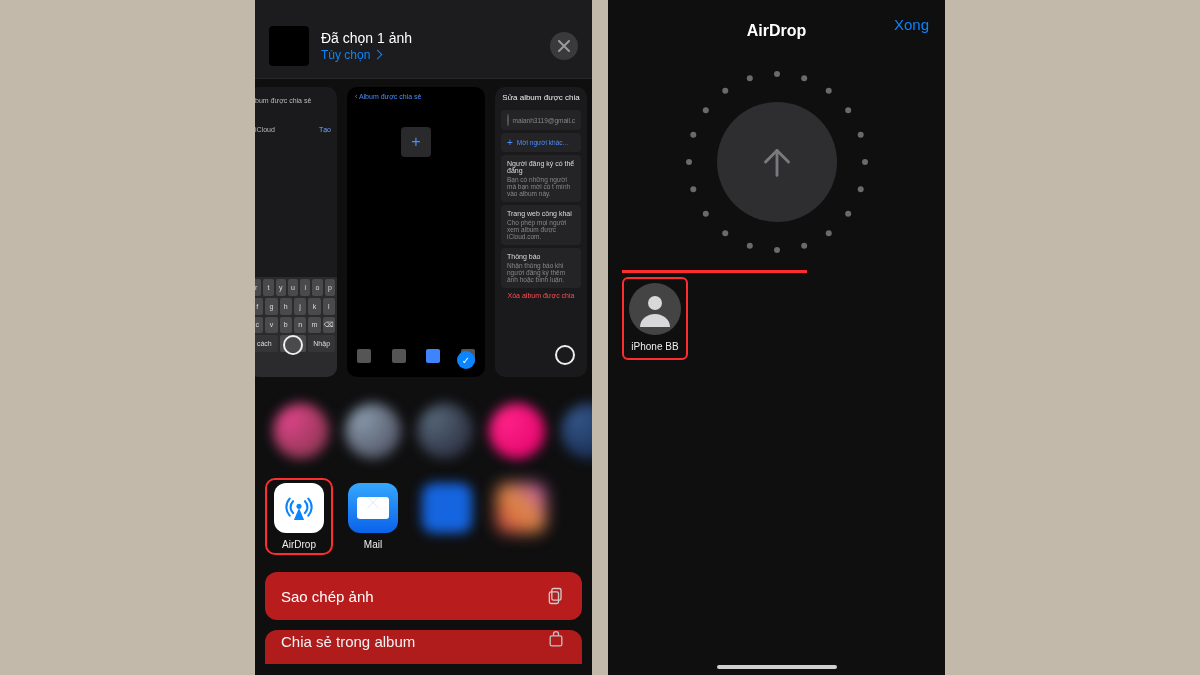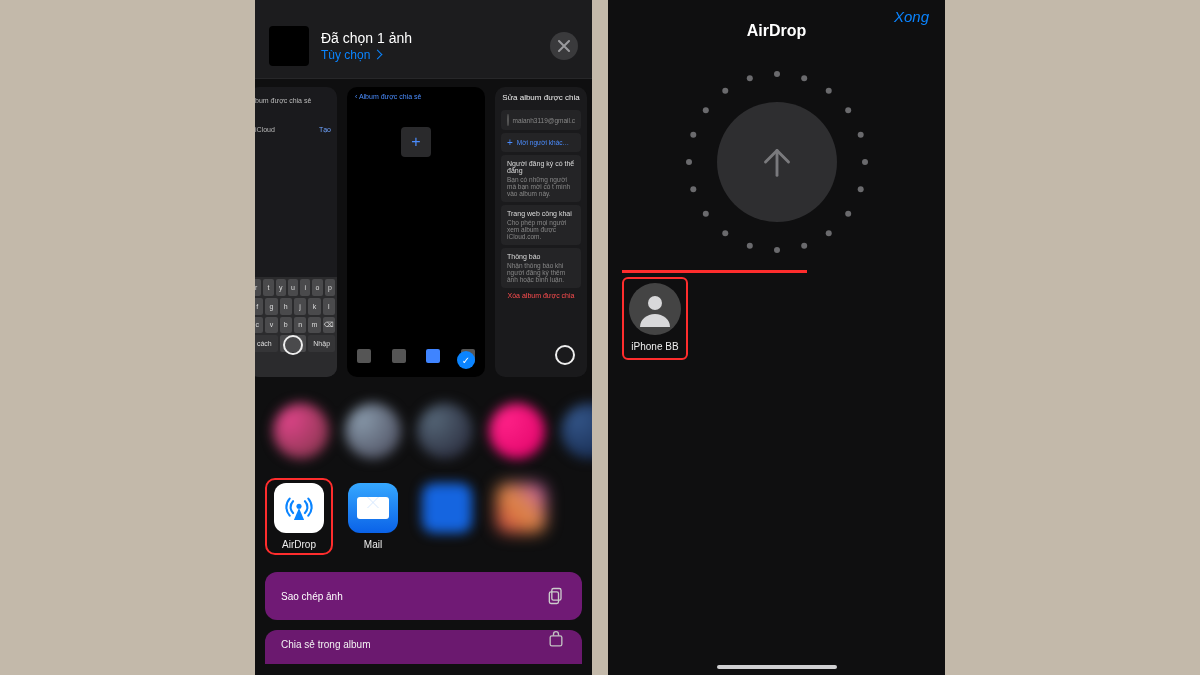--- a/index.html
+++ b/index.html
@@ -64,28 +64,28 @@
   .airdrop-icon-svg { width: 34px; height: 34px; }
   .app-item.messages .app-icon { background: linear-gradient(180deg,#5cf765,#05b80f); }
   .msg-bubble { width: 28px; height: 24px; background: #fff; border-radius: 50%/55% 55% 45% 45%; position: relative; }
   .app-item.mail .app-icon { background: linear-gradient(180deg,#36a8ff,#0a62e8); }
   .mail-env { width: 32px; height: 22px; background: #fff; border-radius: 3px; position: relative; overflow: hidden; }
   .mail-env::after { content: ""; position: absolute; top: 0; left: 0; right: 0; height: 11px; background: linear-gradient(135deg, transparent 48%, #cde3ff 50%, transparent 52%), linear-gradient(45deg, transparent 48%, #cde3ff 50%, transparent 52%); }
   .app-item.blur4 .app-icon { background: #1565e0; filter: blur(6px); }
   .app-item.blur5 .app-icon { background: linear-gradient(45deg,#c44,#d84,#b5b); filter: blur(8px); }
 
   .actions-list { margin: 14px 10px 0; }
-  .action-row { background: #701a75; color: #fff; padding: 14px 16px; border-radius: 12px; display: flex; justify-content: space-between; align-items: center; font-size: 10px; margin-bottom: 10px; cursor: pointer; }
+  .action-row { background: #b91c1c; color: #fff; padding: 14px 16px; border-radius: 12px; display: flex; justify-content: space-between; align-items: center; font-size: 15px; margin-bottom: 10px; cursor: pointer; }
   .action-row.last { border-bottom-left-radius: 0; border-bottom-right-radius: 0; margin-bottom: 0; opacity: .95; height: 34px; overflow: hidden; align-items: flex-end; padding-top: 12px; }
   .action-icon { width: 20px; height: 20px; color: #ccc; }
 
   
   .ad-header { display: flex; align-items: center; justify-content: center; position: relative; height: 52px; padding-top: 10px; }
   .ad-title { font-size: 16px; font-weight: 600; color: #fff; }
-  .ad-done { position: absolute; right: 16px; top: 8px; font-size: 15px; color: #0a84ff; cursor: pointer; font-style: italic; }
+  .ad-done { position: absolute; right: 16px; top: 16px; font-size: 15px; color: #0a84ff; cursor: pointer; }
   .ad-ring { position: relative; width: 200px; height: 200px; margin: 10px auto 8px; }
   .ad-circle { position: absolute; top: 50%; left: 50%; width: 120px; height: 120px; background: #2e2e30; border-radius: 50%; transform: translate(-50%,-50%); display: flex; align-items: center; justify-content: center; }
   .ad-arrow-svg { width: 46px; height: 46px; stroke: #7a7a7d; fill: none; }
   .ad-dot { position: absolute; width: 6px; height: 6px; background: #6a6a6d; border-radius: 50%; left: 50%; top: 50%; transform-origin: 0 0; }
 
   .ad-section-title { font-size: 15px; font-weight: 600; color: #fff; padding: 0 14px 6px; }
   .ad-redline { height: 2.5px; background: #ff2d2d; margin: 2px 14px 4px; width: 185px; }
   .ad-device { width: 66px; margin: 0 0 0 14px; display: flex; flex-direction: column; align-items: center; gap: 6px; position: relative; border: 2.5px solid #ff2d2d; border-radius: 6px; padding: 4px 2px 6px; cursor: pointer; }
   .ad-avatar { width: 52px; height: 52px; border-radius: 50%; background: #444; display: flex; align-items: center; justify-content: center; }
   .ad-person-svg { width: 40px; height: 40px; fill: #d8d8da; }

